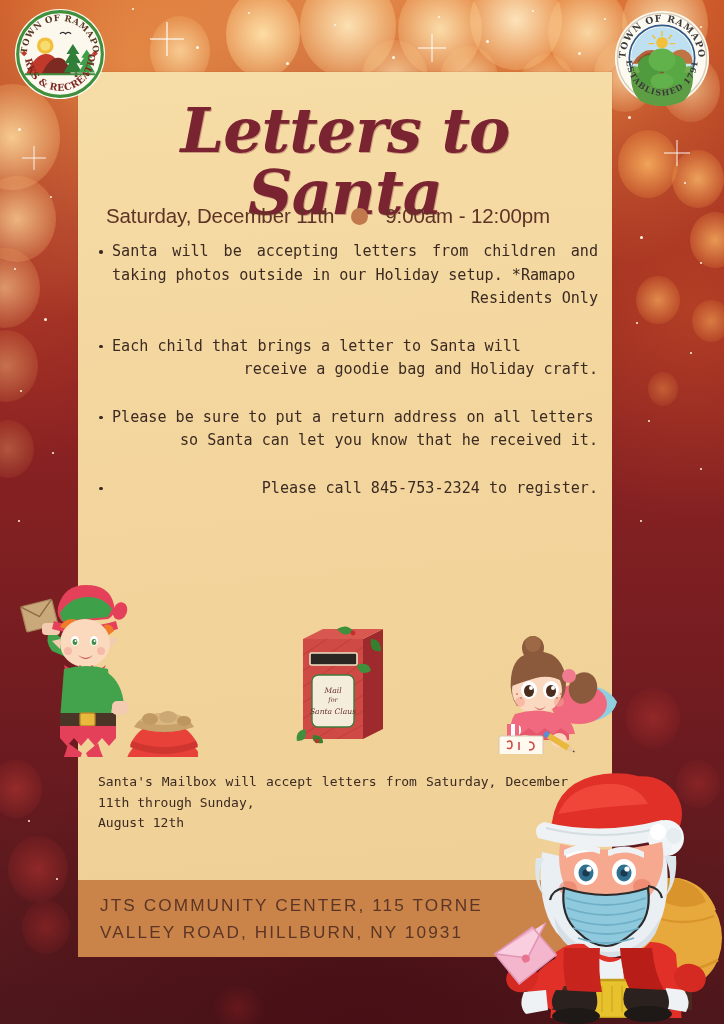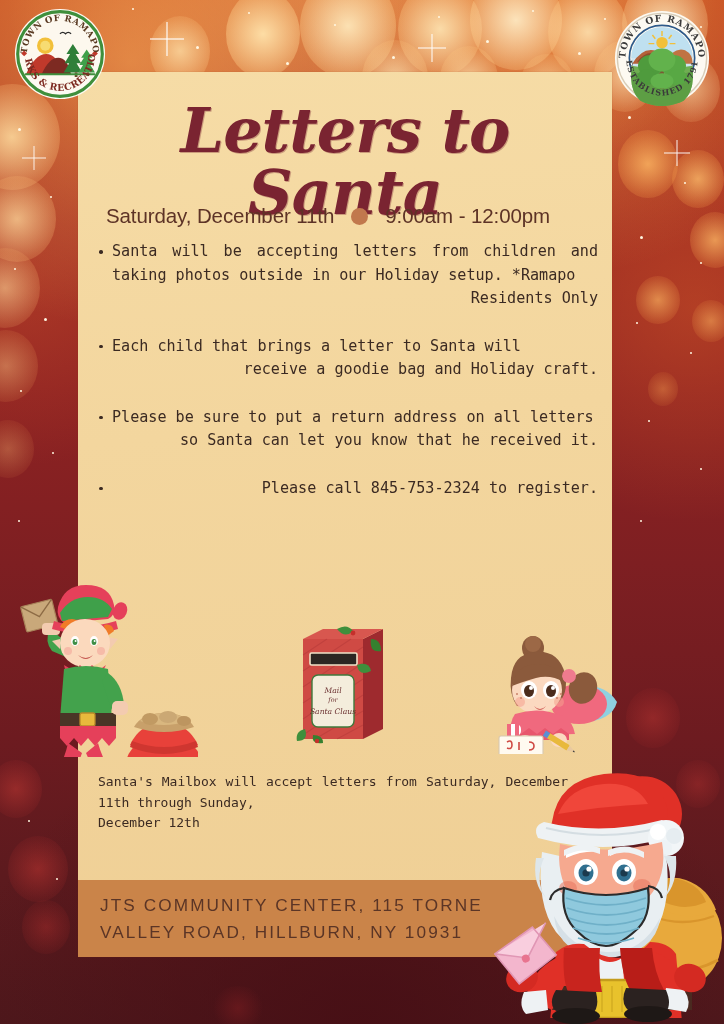--- a/index.html
+++ b/index.html
@@ -432,21 +432,21 @@
               <path d="M76 104 l8 3 -8 3z" fill="#e8c9a0"></path>
               <path d="M82 106 l2 1 -2 1z" fill="#3a3a3a"></path>
               <rect x="48" y="104" width="5" height="6" fill="#5a8fd4"></rect>
             </g>
           </svg>
         </div>
       </div>
 
       <p class="mailbox-note">
         <span>Santa's Mailbox will accept letters from Saturday, December 11th through Sunday,</span>
-        <span class="lastline">December 12th</span>
+        <span class="lastline">August 12th</span>
       </p>
 
       <div class="addressbar">
         <div>JTS COMMUNITY CENTER, 115 TORNE</div>
         <div>VALLEY ROAD, HILLBURN, NY 10931</div>
       </div>
 
     </div>
   </div>
 

